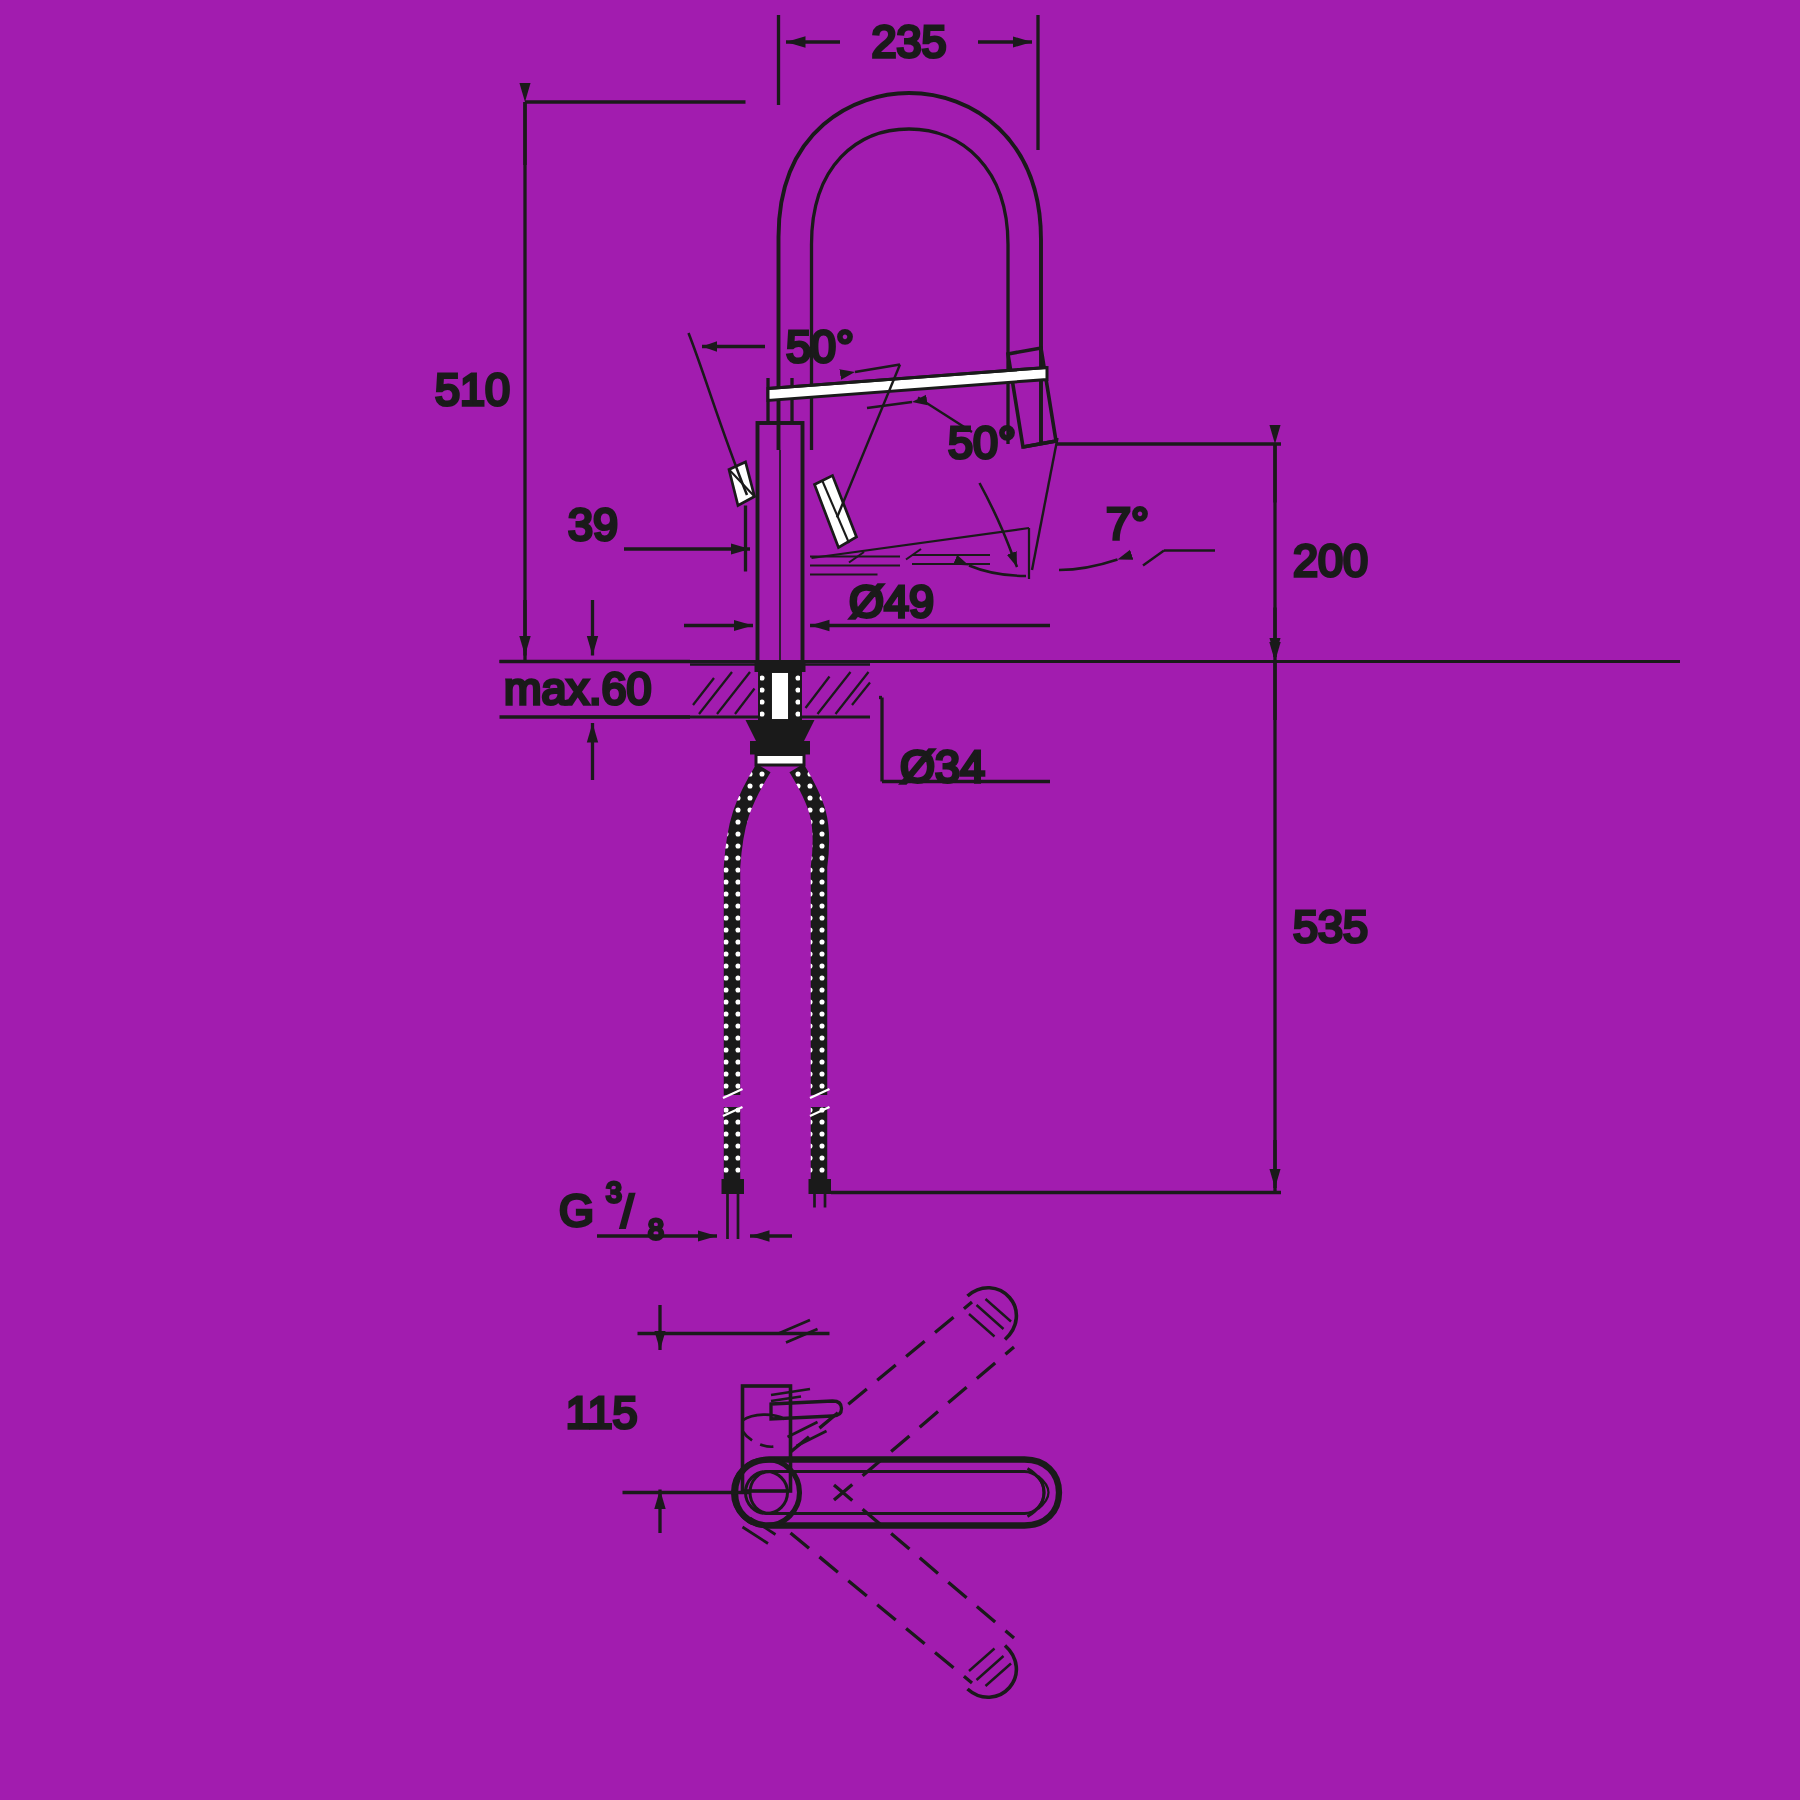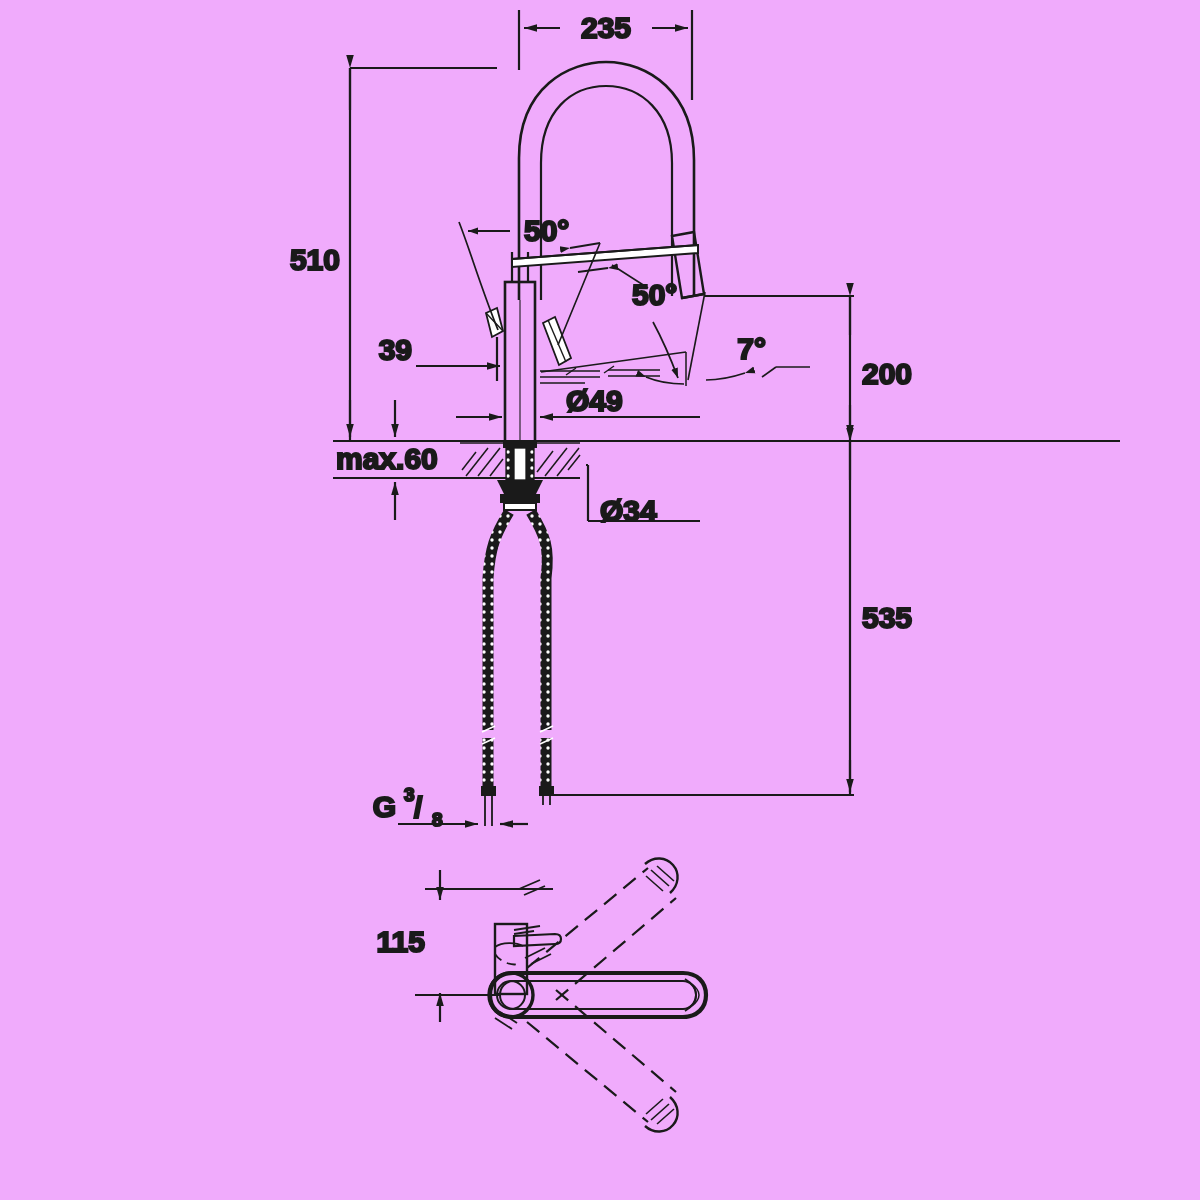--- a/index.html
+++ b/index.html
@@ -1,17 +1,17 @@
 <!DOCTYPE html>
 <html><head>
 <meta charset="utf-8">
 <style>
   html,body{margin:0;padding:0;background:#ffffff;}
   body{width:1200px;height:1200px;overflow:hidden;font-family:"Liberation Sans",sans-serif;}
-  #stage{position:relative;width:1200px;height:1200px;background:#f0abfc;font-weight:bold;}
+  #stage{position:relative;width:1200px;height:1200px;background:#a21caf;}
   svg{display:block;}
   .dimtext{font-family:"Liberation Sans",sans-serif;font-size:30px;fill:#1a1a1a;}
   .dimtext-small{font-family:"Liberation Sans",sans-serif;font-size:19px;fill:#1a1a1a;}
 </style>
 </head>
 <body>
 
 <div id="stage">
 <svg width="1200" height="1200" viewBox="0 0 1200 1200" xmlns="http://www.w3.org/2000/svg">
 

